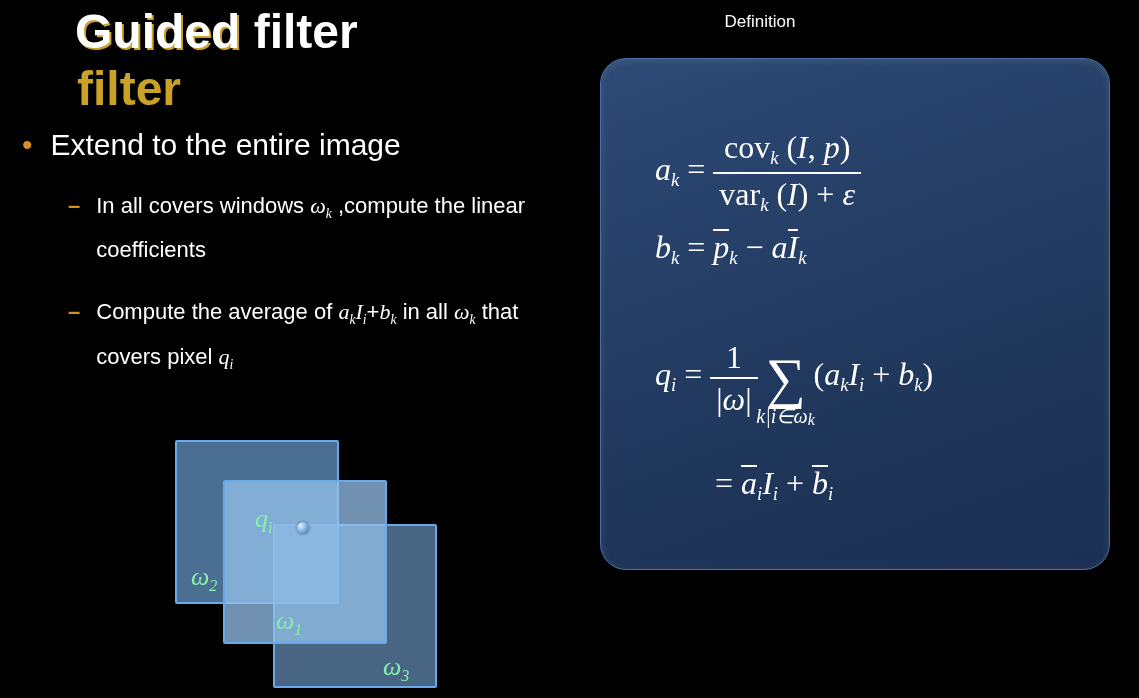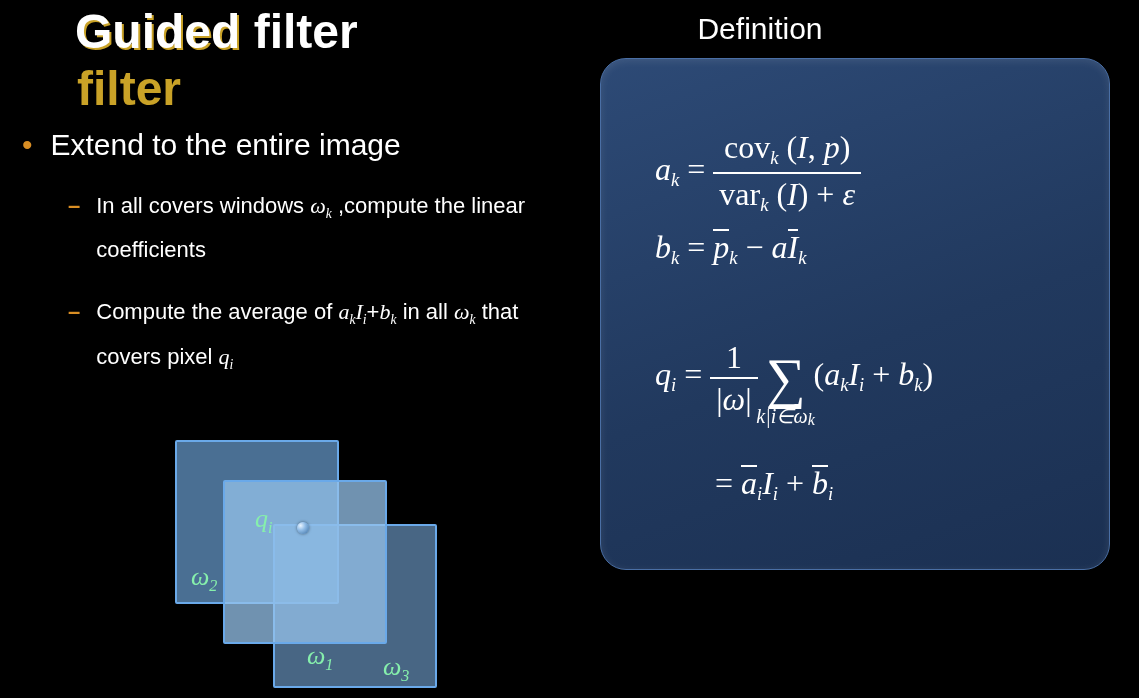--- a/index.html
+++ b/index.html
@@ -33,21 +33,21 @@
     color: #c9a227;
   }
   .title .front {
     position: relative;
     color: #ffffff;
   }
   .def-label {
     position: absolute;
     left: 660px;
     top: 12px;
-    font-size: 30px;
+    font-size: 17px;
     color: #fff;
     text-align: center;
     width: 200px;
   }
   .body {
     position: absolute;
     left: 22px;
     top: 128px;
     width: 540px;
   }
@@ -222,21 +222,21 @@
     <div class="win w3"></div>
     <div class="win w1"></div>
     <div class="dot3d"></div>
 
     <div class="wlabel" style="left:80px; top:64px;">
       <span>q</span><span class="ss">i</span>
     </div>
     <div class="wlabel" style="left:16px; top:122px;">
       <span>ω</span><span class="ss">2</span>
     </div>
-    <div class="wlabel" style="left:132px; top:166px;margin-top:35px;">
+    <div class="wlabel" style="left:101px; top:166px;">
       <span>ω</span><span class="ss">1</span>
     </div>
     <div class="wlabel" style="left:208px; top:212px;">
       <span>ω</span><span class="ss">3</span>
     </div>
   </div>
 
   <div class="defbox">
 
     <div class="eq" style="left:54px; top:72px;">

